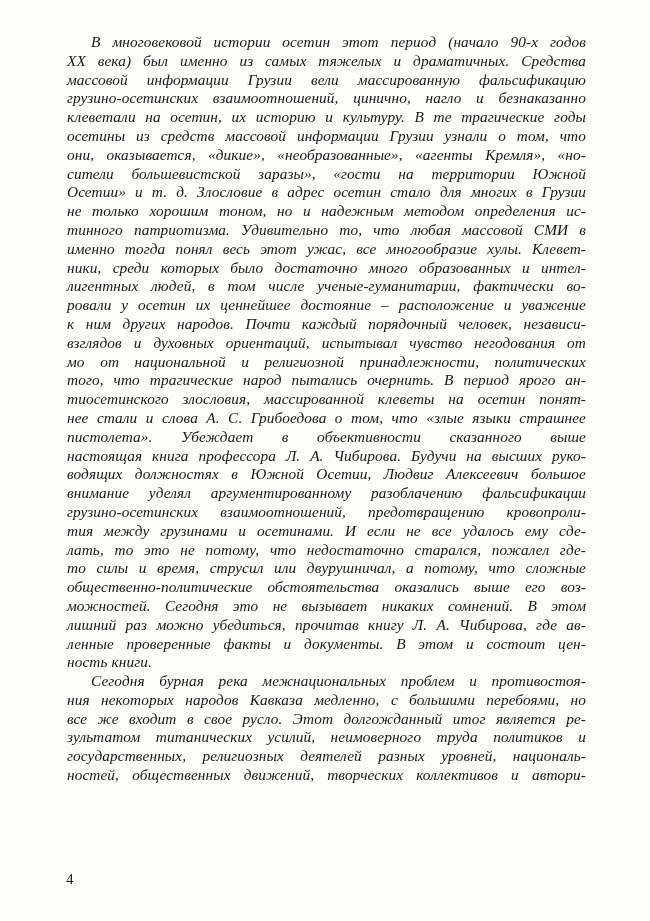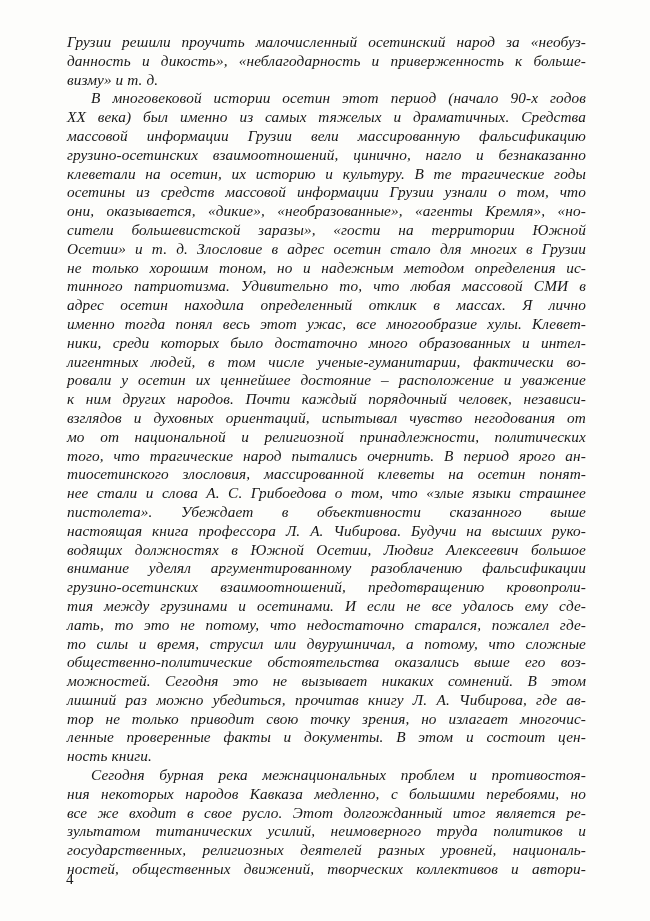--- a/index.html
+++ b/index.html
@@ -53,37 +53,31 @@
     font-size: 15px;
     color: #1a1a1a;
   }
 </style>
 </head>
 <body>
 
 <div class="page">
   <div class="text-block" id="paragraphs">
       <div class="paragraph">
-        <div class="text-line just">Грузии решили проучить малочисленный осетинский народ за «необуз-</div>
-        <div class="text-line just">данность и дикость», «неблагодарность и приверженность к больше-</div>
-        <div class="text-line last">визму» и т. д.</div>
-      </div>
-      <div class="paragraph">
         <div class="text-line just indent">В многовековой истории осетин этот период (начало 90-х годов</div>
         <div class="text-line just">XX века) был именно из самых тяжелых и драматичных. Средства</div>
         <div class="text-line just">массовой информации Грузии вели массированную фальсификацию</div>
         <div class="text-line just">грузино-осетинских взаимоотношений, цинично, нагло и безнаказанно</div>
         <div class="text-line just">клеветали на осетин, их историю и культуру. В те трагические годы</div>
         <div class="text-line just">осетины из средств массовой информации Грузии узнали о том, что</div>
         <div class="text-line just">они, оказывается, «дикие», «необразованные», «агенты Кремля», «но-</div>
         <div class="text-line just">сители большевистской заразы», «гости на территории Южной</div>
         <div class="text-line just">Осетии» и т. д. Злословие в адрес осетин стало для многих в Грузии</div>
         <div class="text-line just">не только хорошим тоном, но и надежным методом определения ис-</div>
         <div class="text-line just">тинного патриотизма. Удивительно то, что любая массовой СМИ в</div>
-        <div class="text-line just">адрес осетин находила определенный отклик в массах. Я лично</div>
         <div class="text-line just">именно тогда понял весь этот ужас, все многообразие хулы. Клевет-</div>
         <div class="text-line just">ники, среди которых было достаточно много образованных и интел-</div>
         <div class="text-line just">лигентных людей, в том числе ученые-гуманитарии, фактически во-</div>
         <div class="text-line just">ровали у осетин их ценнейшее достояние – расположение и уважение</div>
         <div class="text-line just">к ним других народов. Почти каждый порядочный человек, независи-</div>
         <div class="text-line just">взглядов и духовных ориентаций, испытывал чувство негодования от</div>
         <div class="text-line just">мо от национальной и религиозной принадлежности, политических</div>
         <div class="text-line just">того, что трагические народ пытались очернить. В период ярого ан-</div>
         <div class="text-line just">тиосетинского злословия, массированной клеветы на осетин понят-</div>
         <div class="text-line just">нее стали и слова А. С. Грибоедова о том, что «злые языки страшнее</div>
@@ -91,21 +85,20 @@
         <div class="text-line just">настоящая книга профессора Л. А. Чибирова. Будучи на высших руко-</div>
         <div class="text-line just">водящих должностях в Южной Осетии, Людвиг Алексеевич большое</div>
         <div class="text-line just">внимание уделял аргументированному разоблачению фальсификации</div>
         <div class="text-line just">грузино-осетинских взаимоотношений, предотвращению кровопроли-</div>
         <div class="text-line just">тия между грузинами и осетинами. И если не все удалось ему сде-</div>
         <div class="text-line just">лать, то это не потому, что недостаточно старался, пожалел где-</div>
         <div class="text-line just">то силы и время, струсил или двурушничал, а потому, что сложные</div>
         <div class="text-line just">общественно-политические обстоятельства оказались выше его воз-</div>
         <div class="text-line just">можностей. Сегодня это не вызывает никаких сомнений. В этом</div>
         <div class="text-line just">лишний раз можно убедиться, прочитав книгу Л. А. Чибирова, где ав-</div>
-        <div class="text-line just">тор не только приводит свою точку зрения, но излагает многочис-</div>
         <div class="text-line just">ленные проверенные факты и документы. В этом и состоит цен-</div>
         <div class="text-line last">ность книги.</div>
       </div>
       <div class="paragraph">
         <div class="text-line just indent">Сегодня бурная река межнациональных проблем и противостоя-</div>
         <div class="text-line just">ния некоторых народов Кавказа медленно, с большими перебоями, но</div>
         <div class="text-line just">все же входит в свое русло. Этот долгожданный итог является ре-</div>
         <div class="text-line just">зультатом титанических усилий, неимоверного труда политиков и</div>
         <div class="text-line just">государственных, религиозных деятелей разных уровней, националь-</div>
         <div class="text-line just">ностей, общественных движений, творческих коллективов и автори-</div>

